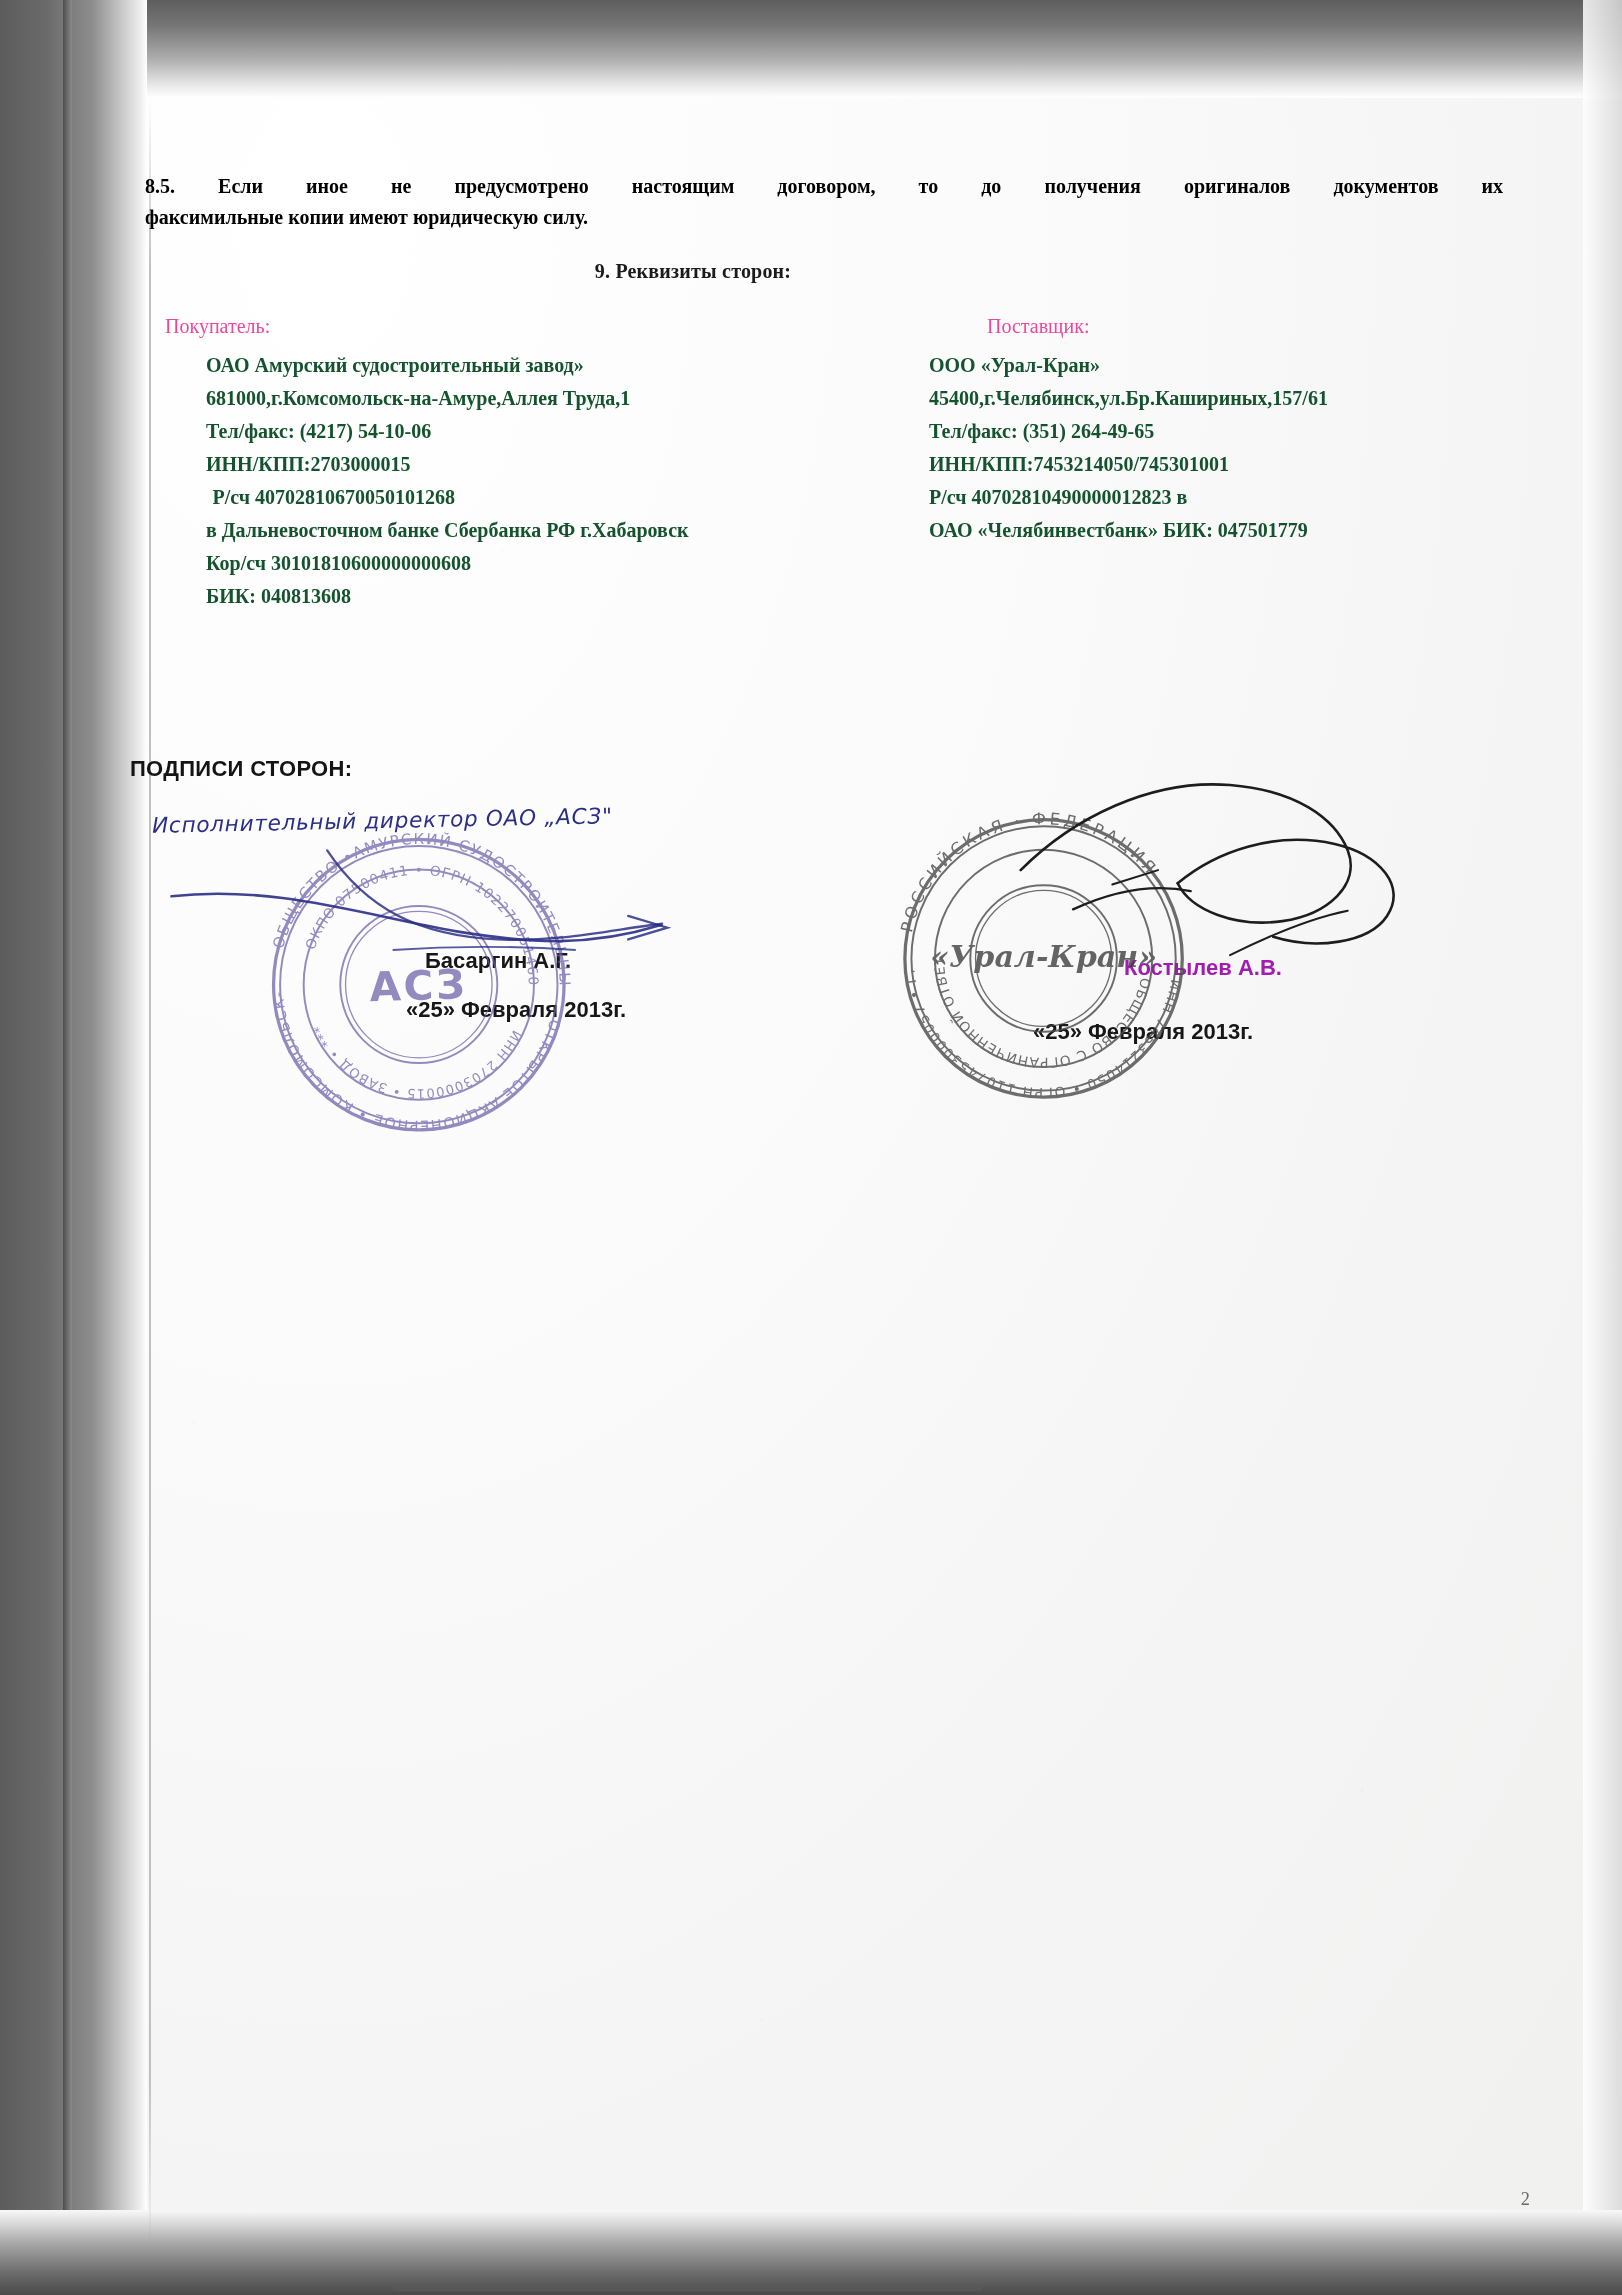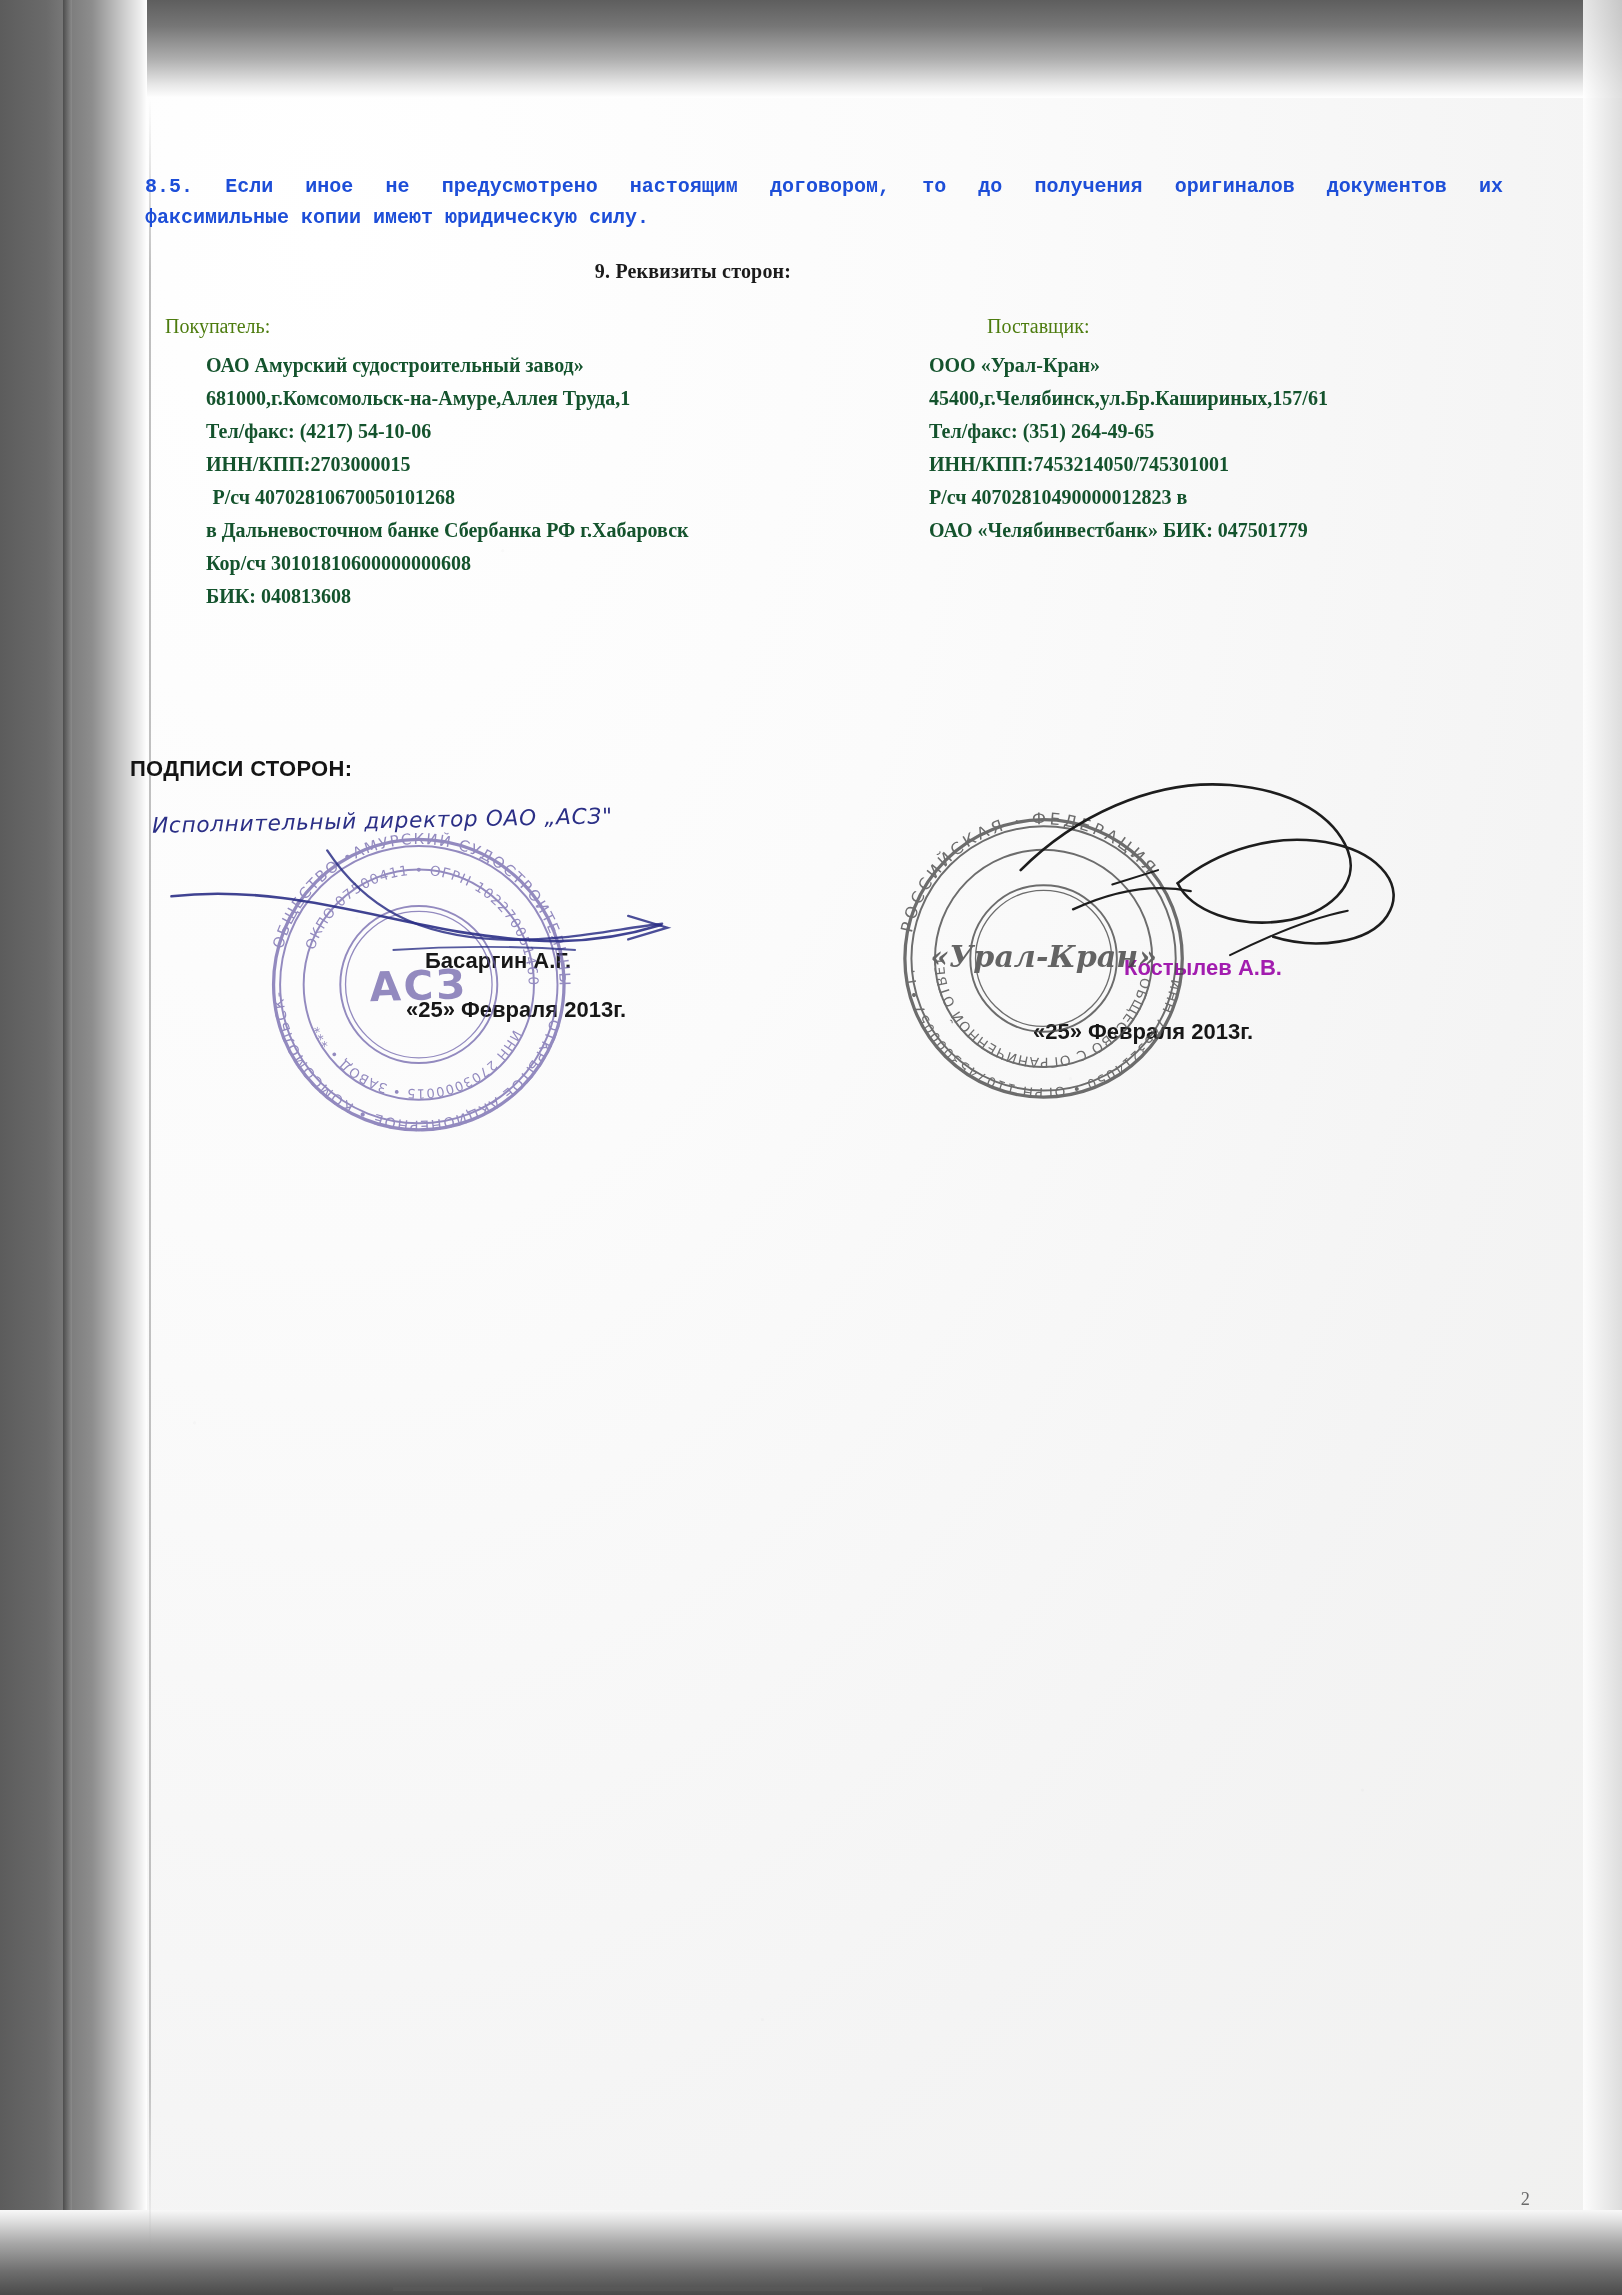--- a/index.html
+++ b/index.html
@@ -91,22 +91,21 @@
   }
   .p-clause {
     position: absolute;
     left: 145px;
     top: 171px;
     width: 1358px;
     font-size: 20px;
     line-height: 31px;
     font-weight: bold;
     text-align: justify;
-    color: #1d4ed8;
-    font-family: Liberation Mono, monospace;
+    color: #000000;
   }
   .p-clause .ln1 {
     display: block;
     text-align: justify;
     text-align-last: justify;
   }
   .heading-9 {
     position: absolute;
     left: 0;
     top: 260px;
@@ -127,21 +126,21 @@
   }
   .col-right {
     position: absolute;
     left: 929px;
     top: 315px;
     width: 654px;
   }
   .party-title {
     font-size: 20px;
     font-weight: normal;
-    color: #4d7c0f;
+    color: #ec4899;
     margin-bottom: 10.5px;
   }
   .col-right .party-title {
     padding-left: 58px;
   }
   .req-list {
     list-style: none;
     margin: 0;
     padding: 0;
   }

